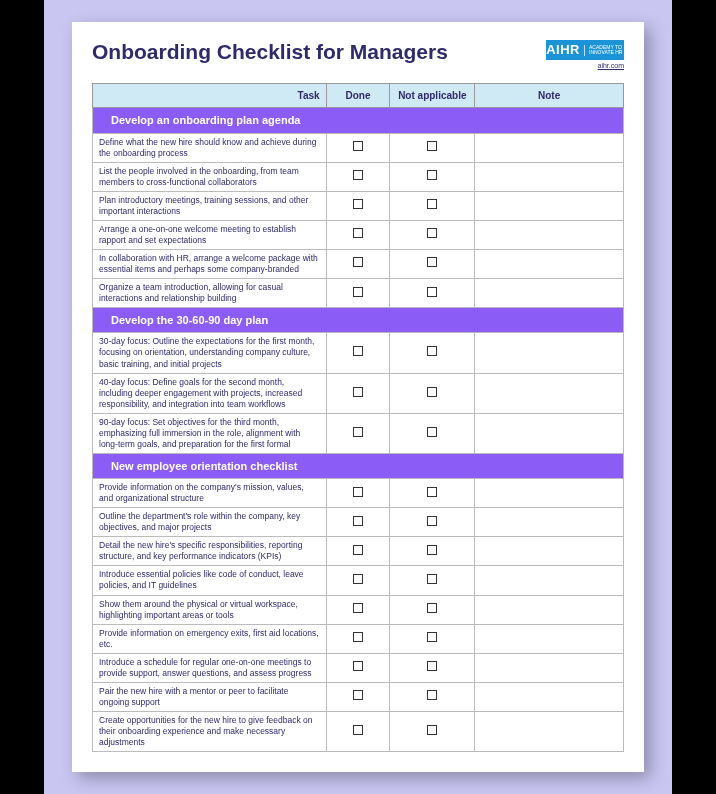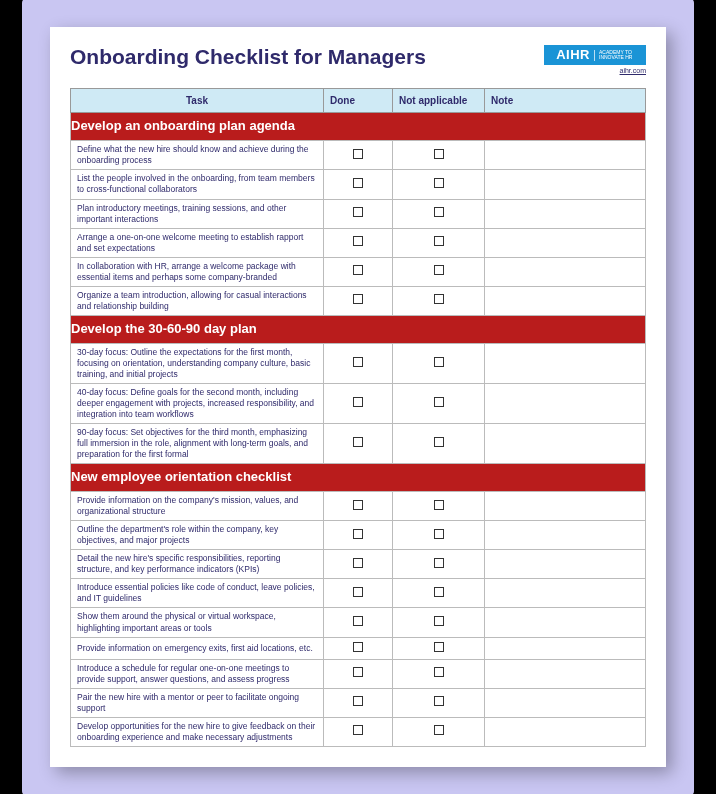--- a/index.html
+++ b/index.html
@@ -12,21 +12,21 @@
       align-items: center;
       justify-content: center;
     }
     .outer-frame {
       background: #c9c6f2;
       padding: 28px;
       border-radius: 4px;
     }
     .page {
       background: #fff;
-      width: 616px;
+      width: 572px;
       padding: 18px 20px 20px 20px;
       box-shadow: 6px 6px 16px rgba(0,0,0,0.3);
     }
     .header {
       display: flex;
       justify-content: space-between;
       align-items: flex-start;
       margin-bottom: 14px;
     }
     .title {
@@ -35,21 +35,21 @@
       font-weight: 700;
     }
     .brand-area {
       text-align: right;
     }
     .brand-badge {
       display: inline-flex;
       align-items: center;
       background: #1a94d6;
       color: #fff;
-      padding: 3px 12px;
+      padding: 3px 0;
       gap: 4px;
       font-size: 6px;
       line-height: 1.1;
     }
     .brand-badge .brand-short {
       font-size: 13px;
       font-weight: 700;
       letter-spacing: 0.5px;
     }
     .brand-badge .brand-sub {
@@ -75,37 +75,37 @@
     col.done-col { width: 12%; }
     col.na-col { width: 16%; }
     col.note-col { width: 28%; }
     th {
       background: #cfeaf5;
       color: #2f2a6b;
       font-size: 10px;
       font-weight: 700;
       padding: 6px 6px;
       border: 1px solid #999;
-      text-align: left;
-    }
-    th.task-head { text-align: center; }
+      text-align: center;
+    }
+    th.task-head { text-align: right; }
     td {
       border: 1px solid #bbb;
       padding: 3px 6px;
       font-size: 8.5px;
       color: #2f2a6b;
       line-height: 1.3;
       vertical-align: middle;
     }
     tr.section-row td {
-      background: #b91c1c;
+      background: #8b5cf6;
       color: #fff;
       font-weight: 700;
-      font-size: 13px;
-      padding: 5px 0;
+      font-size: 11px;
+      padding: 5px 18px;
     }
     td.check-cell {
       text-align: center;
       padding: 4px;
     }
     .checkbox-box {
       display: inline-block;
       width: 10px;
       height: 10px;
       border: 1px solid #333;
@@ -253,21 +253,21 @@
             <td class="check-cell"><span class="checkbox-box"></span></td>
             <td></td>
           </tr>
           <tr>
             <td class="task-text"><span>Pair the new hire with a mentor or peer to facilitate ongoing support</span></td>
             <td class="check-cell"><span class="checkbox-box"></span></td>
             <td class="check-cell"><span class="checkbox-box"></span></td>
             <td></td>
           </tr>
           <tr>
-            <td class="task-text"><span>Develop opportunities for the new hire to give feedback on their onboarding experience and make necessary adjustments</span></td>
+            <td class="task-text"><span>Create opportunities for the new hire to give feedback on their onboarding experience and make necessary adjustments</span></td>
             <td class="check-cell"><span class="checkbox-box"></span></td>
             <td class="check-cell"><span class="checkbox-box"></span></td>
             <td></td>
           </tr>
         </tbody>
     </table>
 
   </div>
 </div>
 

